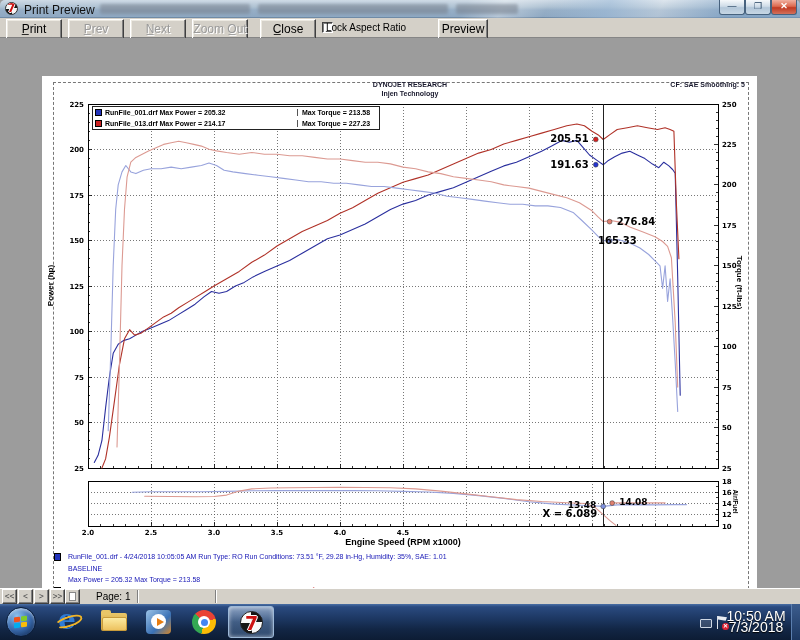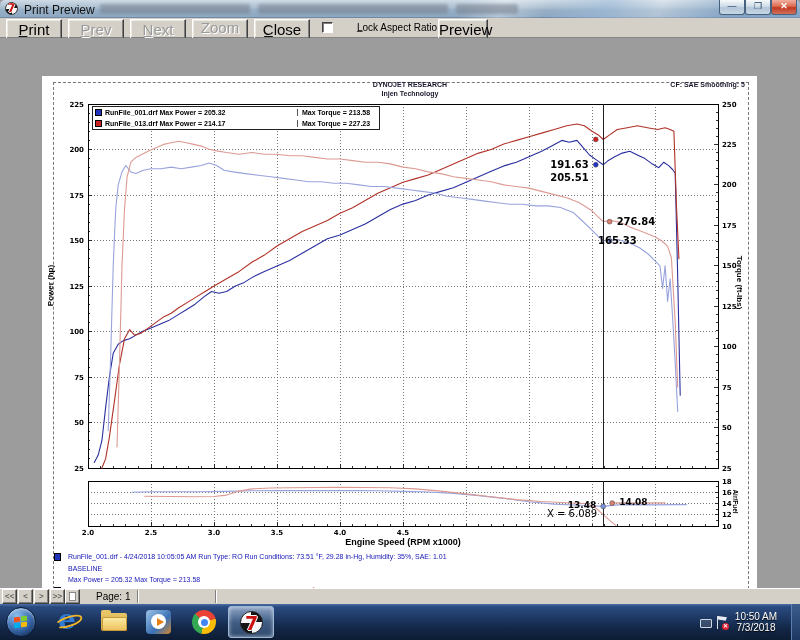--- a/index.html
+++ b/index.html
@@ -27,26 +27,26 @@
     border-radius:0 0 3px 3px; color:#23415f; font-size:9px; text-align:center; line-height:13px; }
   .winbtn.close { background:linear-gradient(180deg,#f0b0a0,#dd6a50 45%,#c03a22 55%,#d2705c);
     color:#fff; font-weight:bold; }
 
   
   .toolbar { left:0; top:18px; width:800px; height:20px; background:#d4d0c8;
     border-bottom:1px solid #868686; }
   .tbtn { position:absolute; top:1px; height:20px; width:56px; background:#d4d0c8;
     border:1px solid; border-color:#ffffff #404040 #404040 #ffffff;
     box-shadow:inset -1px -1px 0 #808080, inset 1px 1px 0 #ece9e1;
-    font-size:15px; text-align:center; line-height:15px; color:#000; }
+    font-size:12px; text-align:center; line-height:15px; color:#000; }
   .tbtn.disabled { color:#9a9a9a; text-shadow:1px 1px 0 #fff; }
   .checkbox { left:322px; top:4px; width:11px; height:11px; background:#fff;
     border:1px solid; border-color:#404040 #ffffff #ffffff #404040;
     box-shadow:inset 1px 1px 0 #808080; }
-  .check-label { left:357px; top:4px; font-size:10px; color:#000; }
+  .check-label { left:326px; top:4px; font-size:10px; color:#000; }
   .tbtn.options { left:438px; width:50px; }
 
   
   .preview { left:0; top:38px; width:800px; height:550px; background:#9c9c9c; }
   .page { left:42px; top:38px; width:715px; height:550px; background:#ffffff; }
   .dashed-border { left:11px; top:6px; width:696px; height:537px;
     border:1px dashed #777; }
   .chart-header { left:258px; top:4px; width:220px; text-align:center;
     font-size:7px; font-weight:bold; color:#1a1a2e; line-height:9px; }
   .corner-note { right:12px; top:5px; font-size:7px; font-weight:bold; color:#1a1a2e; }
@@ -58,21 +58,21 @@
 
   .legend { left:50px; top:30px; width:288px; background:#fff; border:1px solid #222; font-size:7px; font-weight:bold; color:#000; }
   .legend-row { display:flex; align-items:center; height:11px; }
   .legend-swatch { width:7px; height:7px; margin:0 3px 0 2px; border:1px solid #000; flex:none; }
   .legend-main { width:192px; white-space:nowrap; overflow:hidden; }
   .legend-torque { border-left:1px solid #555; padding-left:4px; white-space:nowrap; }
 
   .marker-label { position:absolute; font-size:10px; font-weight:bold; color:#000;
     font-family:"DejaVu Sans",sans-serif; white-space:nowrap; }
   .marker-label.small { font-size:9px; }
-  .cursor-x-label { position:absolute; font-size:10px; font-weight:normal; color:#000; font-family:"DejaVu Sans",sans-serif; }
+  .cursor-x-label { position:absolute; font-size:10px; font-weight:bold; color:#000; font-family:"DejaVu Sans",sans-serif; }
 
   .footer-run { position:absolute; left:12px; font-size:7px; line-height:11.5px; white-space:nowrap; }
   .footer-swatch { position:absolute; left:0px; top:2px; width:7px; height:8px; border:1px solid #000; }
   .footer-lines { margin-left:14px; }
 
   
   .statusbar { left:0; top:588px; width:800px; height:16px; background:#d4d0c8; border-top:1px solid #fff; }
   .navbtn { position:absolute; top:0px; width:15px; height:15px; background:#d4d0c8;
     border:1px solid; border-color:#ffffff #404040 #404040 #ffffff;
     box-shadow:inset -1px -1px 0 #808080;
@@ -112,21 +112,21 @@
     border:1px solid #9db9d8;
     background:linear-gradient(180deg,rgba(220,235,250,.55),rgba(140,175,215,.35) 50%,rgba(90,130,180,.45));
     box-shadow:inset 0 0 4px rgba(255,255,255,.6); }
   .dyno-icon { position:absolute; left:11px; top:4px; width:23px; height:23px; border-radius:50%;
     background:repeating-conic-gradient(#151515 0 25%, #f7f7f7 0 50%); border:1px solid #222; }
   .dyno-icon .seven { font-size:19px; top:0px; }
   .tray-icon1 { left:700px; top:15px; width:12px; height:9px; border:1px solid #cfd8e4; background:rgba(255,255,255,.15); border-radius:1px; }
   .tray-flag { left:718px; top:12px; width:9px; height:8px; background:#e8ecf2; clip-path:polygon(0 0,100% 15%,85% 60%,0 45%); }
   .tray-flag-pole { left:717px; top:12px; width:1px; height:13px; background:#dde3ea; }
   .tray-badge { left:722px; top:19px; width:7px; height:7px; border-radius:50%; background:#d23; color:#fff; font-size:6px; line-height:7px; text-align:center; font-weight:bold; }
-  .clock { left:726px; top:7px; width:60px; text-align:center; color:#fff; font-size:10px; line-height:11px; text-shadow:0 1px 1px #000; }
+  .clock { left:726px; top:7px; width:60px; text-align:center; color:#fff; font-size:14px; line-height:11px; text-shadow:0 1px 1px #000; }
   .show-desktop { left:791px; top:604px; width:9px; height:36px; background:linear-gradient(180deg,#3c5d8e,#1c3760); border-left:1px solid #5b7eae; }
 </style>
 </head>
 <body>
 
 <div class="abs titlebar">
   <div class="abs streaks"></div>
   <div class="abs app-icon16">
       <span class="seven">7</span>
     </div>
@@ -137,21 +137,21 @@
   <span class="abs winbtn" style="left:719px;width:26px;">—</span>
   <span class="abs winbtn" style="left:745px;width:26px;">❐</span>
   <span class="abs winbtn close" style="left:771px;width:26px;border-radius:0 0 3px 3px;">✕</span>
 </div>
 
 <div class="abs toolbar">
   <button class="tbtn" style="left:6px;">P̲rint</button>
   <button class="tbtn disabled" style="left:68px;">P̲rev</button>
   <button class="tbtn disabled" style="left:130px;">N̲ext</button>
   <button class="tbtn disabled" style="left:192px;">Zoom O̲ut</button>
-  <button class="tbtn" style="left:254px;">C̲lose</button>
+  <button class="tbtn" style="left:260px;">C̲lose</button>
   <span class="abs checkbox"></span>
   <span class="abs check-label">L̲ock Aspect Ratio</span>
   <button class="tbtn options">Preview</button>
 </div>
 
 <div class="abs preview">
   <div class="abs page" id="page">
     <div class="abs dashed-border"></div>
     <div class="abs chart-header">
       <div>DYNOJET RESEARCH</div>
@@ -462,21 +462,21 @@
       </div>
     </div>
     <div class="footer-run" style="top: 509px; color: rgb(192, 21, 21);" id="run1">
       <span class="footer-swatch" id="fsw1" style="background: rgb(204, 34, 34);"></span>
       <div class="footer-lines">
         <div>RunFile_013.drf - 4/24/2018 1:33:28 PM  Run Type: RO  Run Conditions: 87.05 °F, 29.24 in-Hg,  Humidity:  19%, SAE: 1.02</div>
         <div>SP1123</div>
         <div>Max Power = 214.17  Max Torque = 227.23</div>
       </div>
     </div>
-  <div class="marker-label" style="right: 168.22px; top: 57.4718px; margin-top: 39px;">205.51</div>
+  <div class="marker-label" style="right: 168.22px; top: 57.4718px;">205.51</div>
       <div class="marker-label" style="right: 168.22px; top: 82.7334px;">191.63</div>
       <div class="marker-label" style="left: 574.64px; top: 139.645px;">276.84</div>
       <div class="marker-label" style="left: 556px; top: 158.977px;">165.33</div>
       <div class="marker-label small" style="right: 160.786px; top: 424.425px;">13.48</div>
       <div class="marker-label small" style="left: 577.16px; top: 421.05px;">14.08</div>
       <div class="cursor-x-label" style="right: 159.786px; top: 432px;">X = 6.089</div>
     </div>
 </div>
 
 <div class="abs statusbar">

